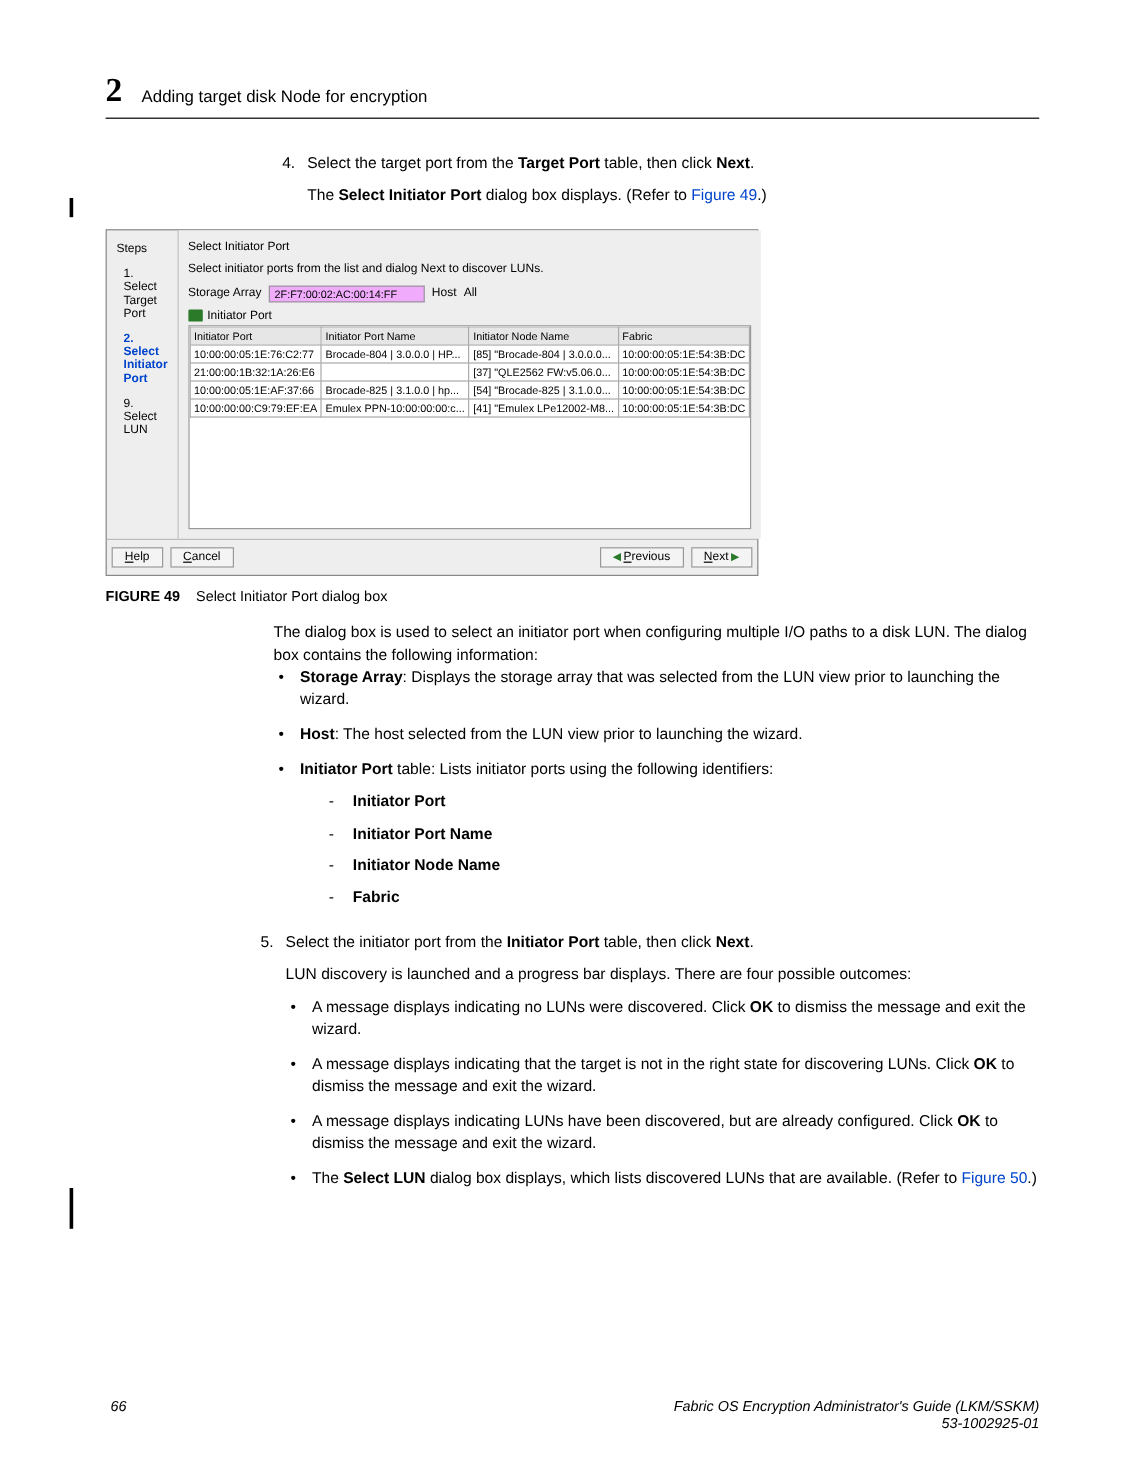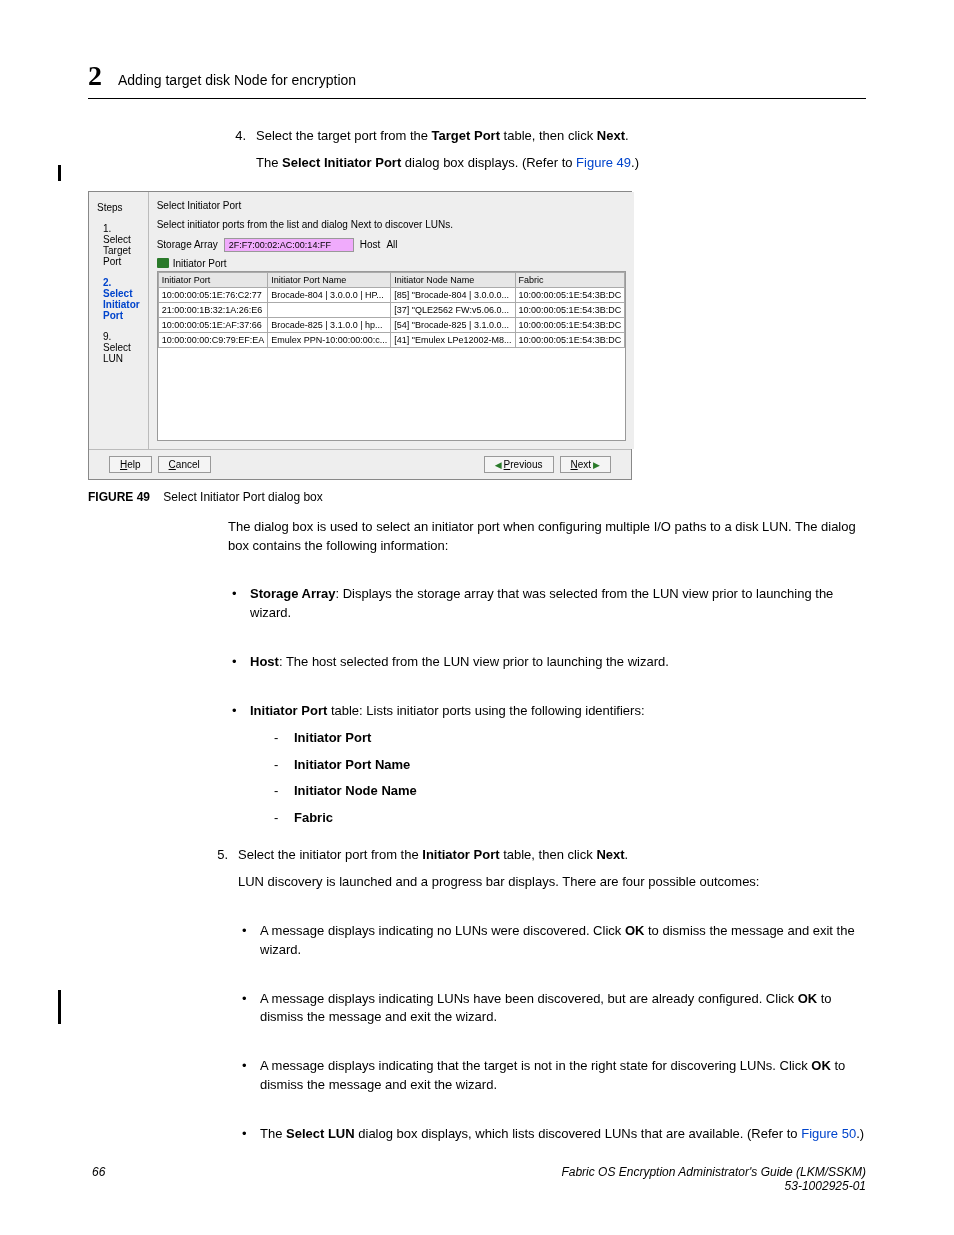--- a/index.html
+++ b/index.html
@@ -43,31 +43,31 @@
   .dlg-subtitle { margin-bottom: 8px; }
   .field-row { display: flex; align-items: center; gap: 6px; margin-bottom: 6px; }
   .field-row .fld-label { white-space: nowrap; }
   .field-row .fld-box { border: 1px solid #999; padding: 1px 4px; background: #f0abfc; min-width: 130px; font-size: 9px; }
   .ip-label { display: flex; align-items: center; gap: 4px; margin-bottom: 2px; }
   .ip-icon { width: 12px; height: 10px; background: #2a7a2a; border-radius: 1px; display: inline-block; }
   .dlg-table { width: 100%; border-collapse: collapse; background: #fff; font-size: 9px; }
   .dlg-table th, .dlg-table td { border: 1px solid #aaa; padding: 2px 3px; text-align: left; overflow: hidden; white-space: nowrap; }
   .dlg-table th { background: #e6e6e6; font-weight: normal; }
   .dlg-table-wrap { border: 1px solid #999; background: #fff; height: 170px; overflow: hidden; }
-  .dlg-footer { display: flex; justify-content: space-between; padding: 6px 20px; border-top: 1px solid #bbb; }
+  .dlg-footer { display: flex; justify-content: space-between; padding: 6px 4px; border-top: 1px solid #bbb; }
   .dlg-footer .left-btns, .dlg-footer .right-btns { display: flex; gap: 6px; }
   .dlg-btn { border: 1px solid #999; background: #f4f4f4; padding: 2px 10px; font-size: 10px; cursor: pointer; }
   .dlg-btn .u { text-decoration: underline; }
   .tri-left { color: #2a7a2a; font-size: 9px; margin-right: 2px; }
   .tri-right { color: #2a7a2a; font-size: 9px; margin-left: 2px; }
   .fig-caption { font-size: 12px; margin: 10px 0 14px 0; }
   .fig-caption b { font-weight: bold; }
   .para { line-height: 1.45; }
   ul.bullets { list-style: none; margin-left: 0; margin-bottom: 10px; }
-  ul.bullets > li { position: relative; padding-left: 22px; margin-bottom: 10px; line-height: 1.45; margin-top: 30px; }
+  ul.bullets > li { position: relative; padding-left: 22px; margin-bottom: 10px; line-height: 1.45; }
   ul.bullets > li::before { content: "•"; position: absolute; left: 4px; top: 0; }
   ul.dashes { list-style: none; margin-left: 24px; margin-top: 8px; }
   ul.dashes > li { position: relative; padding-left: 20px; margin-bottom: 8px; }
   ul.dashes > li::before { content: "-"; position: absolute; left: 0; top: 0; }
   .footer { position: absolute; bottom: 42px; left: 92px; right: 88px; display: flex; justify-content: space-between; font-style: italic; font-size: 12px; }
   .footer .pg { font-style: italic; }
   .footer .right { text-align: right; }
 </style>
 </head>
 <body>
@@ -197,22 +197,22 @@
 <div style="margin-left:0;">
   <div class="step" style="margin-left:122px;">
     <div class="step-num">5.</div>
     <div class="step-body">
       <p>
         <span>Select the initiator port from the </span><b>Initiator Port</b><span> table, then click </span><b>Next</b><span>.</span>
       </p>
       <p class="para">LUN discovery is launched and a progress bar displays. There are four possible outcomes:</p>
       <ul class="bullets">
         <li><span>A message displays indicating no LUNs were discovered. Click </span><b>OK</b><span> to dismiss the message and exit the wizard.</span></li>
+        <li><span>A message displays indicating that the target is not in the right state for discovering LUNs. Click </span><b>OK</b><span> to dismiss the message and exit the wizard.</span></li>
         <li><span>A message displays indicating LUNs have been discovered, but are already configured. Click </span><b>OK</b><span> to dismiss the message and exit the wizard.</span></li>
-        <li><span>A message displays indicating that the target is not in the right state for discovering LUNs. Click </span><b>OK</b><span> to dismiss the message and exit the wizard.</span></li>
         <li><span>The </span><b>Select LUN</b><span> dialog box displays, which lists discovered LUNs that are available. (Refer to </span><span class="link">Figure 50</span><span>.)</span></li>
       </ul>
     </div>
   </div>
 </div>
 
 <div class="footer">
   <div class="pg">66</div>
   <div class="right">
     <div>Fabric OS Encryption Administrator's Guide (LKM/SSKM)</div>

